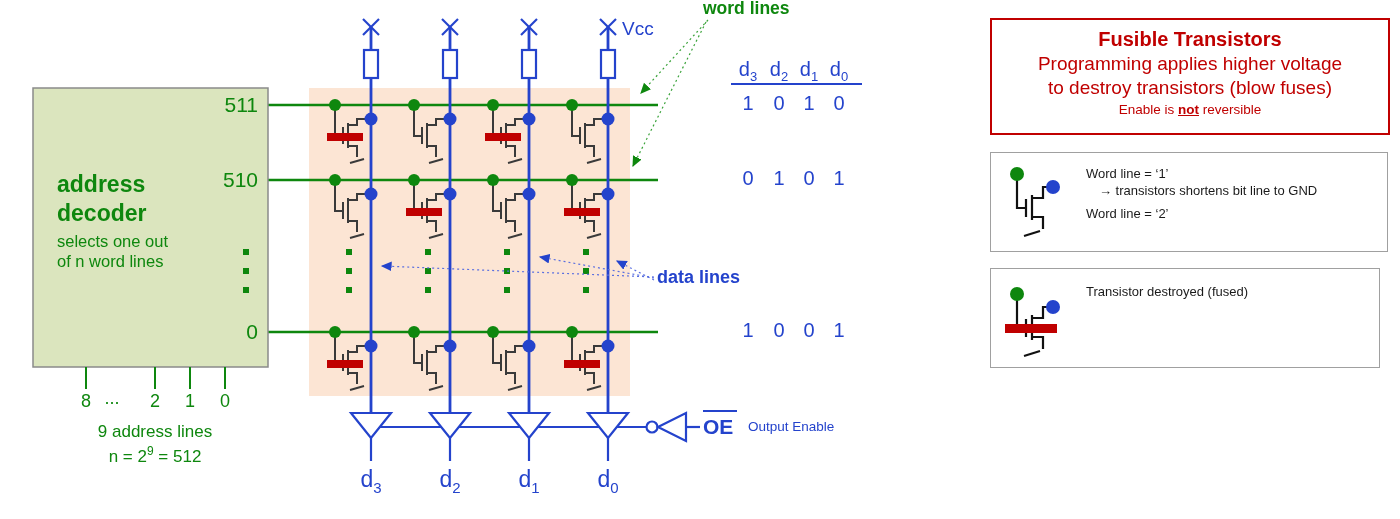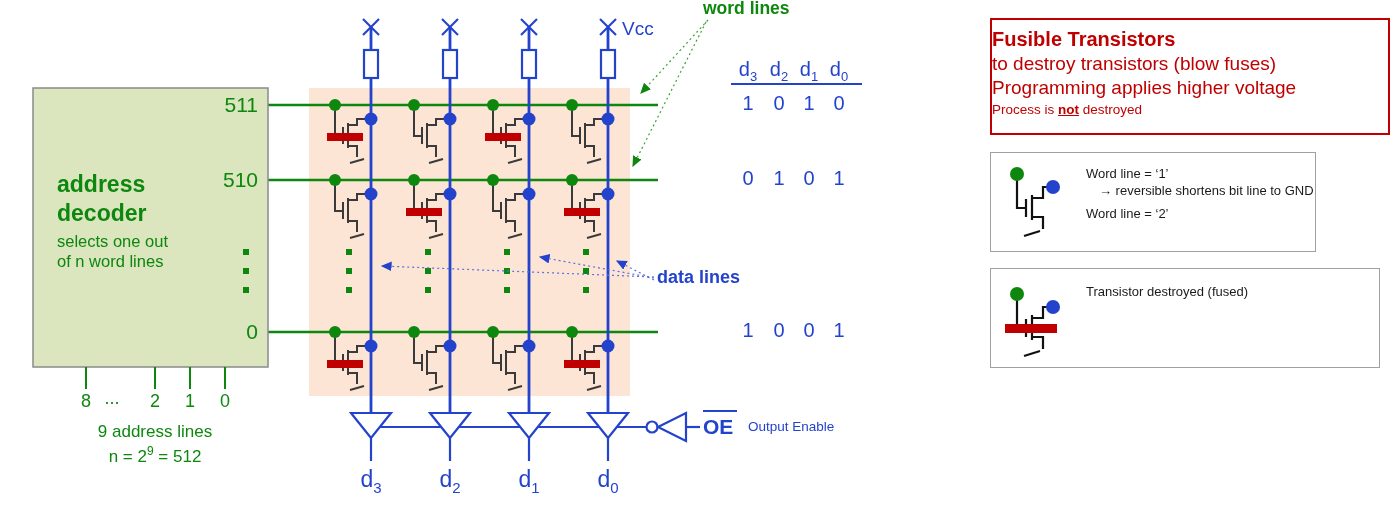--- a/index.html
+++ b/index.html
@@ -13,27 +13,27 @@
   .whiteb{stroke:#2443cc;stroke-width:2.2;fill:#ffffff;}
   .gtxt{fill:#0e870e;}
   .btxt{fill:#2443cc;}
   .dotg{stroke:#3aa33a;stroke-width:1.2;stroke-dasharray:2 3;fill:none;marker-end:url(#agreen);}
   .dotb{stroke:#5a6fe0;stroke-width:1.2;stroke-dasharray:2 3;fill:none;marker-end:url(#ablue);}
   .gdotfill{fill:#0e870e;}
   .bdotfill{fill:#2443cc;}
   .fuse{fill:#c00000;}
   .panel{position:absolute;background:#ffffff;box-sizing:border-box;}
   #fusible-box{left:990px;top:18px;width:400px;height:117px;border:2px solid #c00000;
-               color:#c00000;}
+               text-align:center;color:#c00000;}
   #fusible-box .t{font-size:20px;font-weight:bold;margin-top:7px;line-height:25px;}
   #fusible-box .l{font-size:19px;line-height:24px;}
   #fusible-box .n{font-size:13.5px;line-height:18px;margin-top:1px;}
   #fusible-box .n b{text-decoration:underline;}
   .legend{border:1.5px solid #a0a0a0;color:#1a1a1a;}
-  #legend-normal{left:990px;top:152px;width:326px;height:100px;}
+  #legend-normal{left:990px;top:152px;width:398px;height:100px;}
   #legend-fused{left:990px;top:268px;width:390px;height:100px;}
   .legend .txt{position:absolute;left:95px;font-size:13px;line-height:17px;}
   .legend .ind{padding-left:13px;}
   .legend .gap{height:6px;}
   .licon{position:absolute;}
 </style>
 </head>
 <body>
 
 <div id="stage">
@@ -237,39 +237,39 @@
       <text class="btxt" x="450" y="487" font-size="23" text-anchor="middle"><tspan>d</tspan><tspan dy="6" font-size="15">2</tspan></text>
       <text class="btxt" x="529" y="487" font-size="23" text-anchor="middle"><tspan>d</tspan><tspan dy="6" font-size="15">1</tspan></text>
       <text class="btxt" x="608" y="487" font-size="23" text-anchor="middle"><tspan>d</tspan><tspan dy="6" font-size="15">0</tspan></text>
     </g>
   </g>
 </svg>
 
 
 <div class="panel" id="fusible-box">
   <div class="t">Fusible Transistors</div>
+  <div class="l">Programming applies higher voltage</div>
   <div class="l">to destroy transistors (blow fuses)</div>
-  <div class="l">Programming applies higher voltage</div>
-  <div class="n"><span>Process is </span><b>not</b><span> destroyed</span></div>
+  <div class="n"><span>Enable is </span><b>not</b><span> reversible</span></div>
 </div>
 
 <div class="panel legend" id="legend-normal">
   <svg class="licon" style="left:12px;top:8px;" width="85" height="88" viewBox="0 0 85 88">
     <path d="M14,13 V47 H23" stroke="#111" stroke-width="2.2" fill="none"></path>
     <line x1="23" y1="38" x2="23" y2="56" stroke="#111" stroke-width="2.2"></line>
     <line x1="29" y1="34" x2="29" y2="59" stroke="#111" stroke-width="2.2"></line>
     <path d="M29,37 H40 V26 H48" stroke="#111" stroke-width="2.2" fill="none"></path>
     <path d="M29,56 H40 V68" stroke="#111" stroke-width="2.2" fill="none"></path>
     <line x1="21" y1="75" x2="37" y2="70" stroke="#111" stroke-width="2.2"></line>
     <circle cx="14" cy="13" r="7" fill="#0e870e"></circle>
     <circle cx="50" cy="26" r="7" fill="#2443cc"></circle>
   </svg>
   <div class="txt" style="top:12px;">
     <div>Word line = ‘1’</div>
-    <div class="ind">→ reversible shortens bit line to GND</div>
+    <div class="ind">→ transistors shortens bit line to GND</div>
     <div class="gap"></div>
     <div>Word line = ‘2’</div>
   </div>
 </div>
 
 <div class="panel legend" id="legend-fused">
   <svg class="licon" style="left:12px;top:12px;" width="85" height="88" viewBox="0 0 85 88">
     <path d="M14,13 V47 H23" stroke="#111" stroke-width="2.2" fill="none"></path>
     <line x1="23" y1="38" x2="23" y2="56" stroke="#111" stroke-width="2.2"></line>
     <line x1="29" y1="34" x2="29" y2="59" stroke="#111" stroke-width="2.2"></line>

